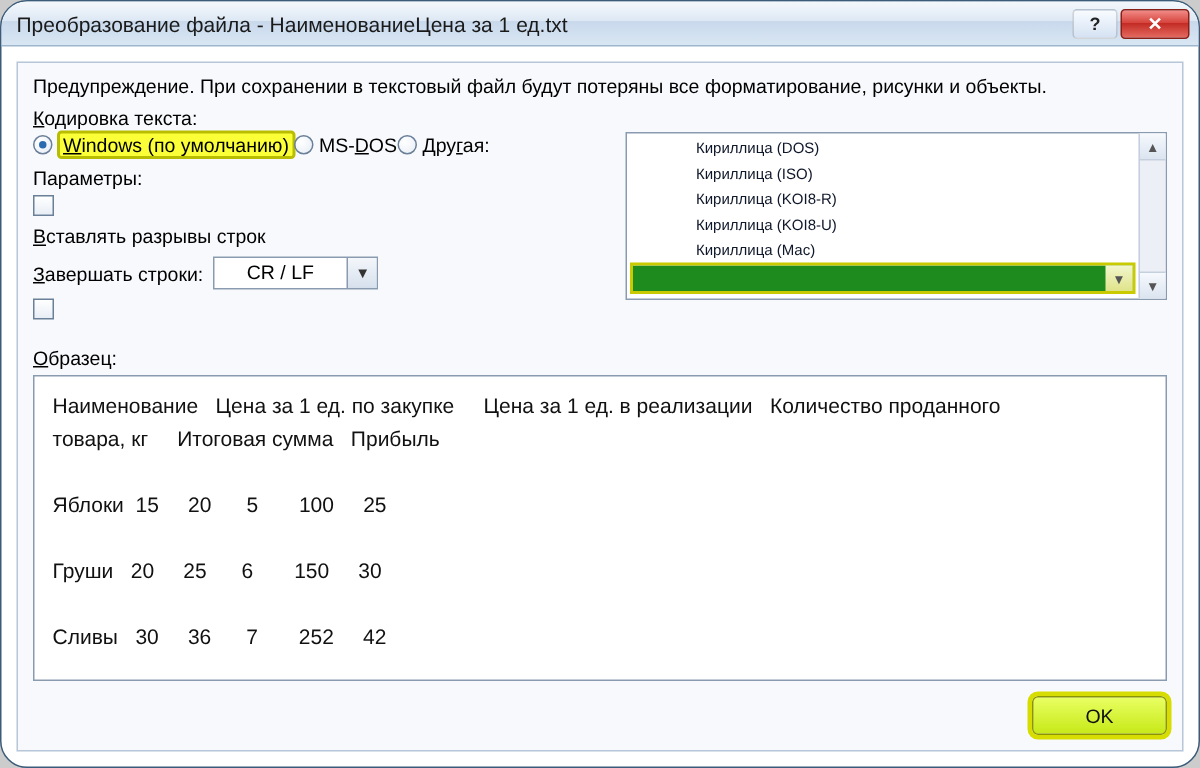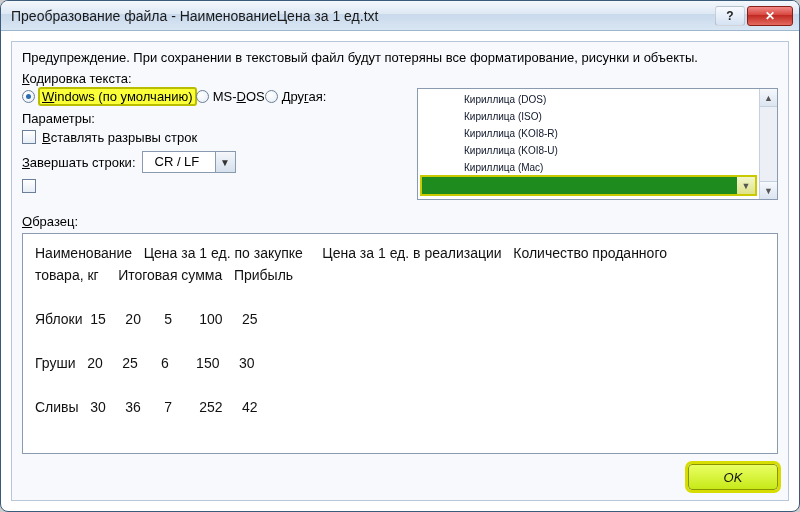--- a/index.html
+++ b/index.html
@@ -10,21 +10,21 @@
     background: #ccc;
     width: 800px;
     height: 512px;
     overflow: hidden;
   }
   .window {
     width: 800px;
     height: 512px;
     background: #fff;
     border: 1px solid #3b5b7a;
-    border-radius: 8px;
+    border-radius: 18px;
     overflow: hidden;
     display: flex;
     flex-direction: column;
   }
   .titlebar {
     height: 30px;
     background: linear-gradient(to bottom, #f4f8fc 0%, #dde8f4 45%, #c9d9ec 46%, #d9e6f3 100%);
     display: flex;
     align-items: center;
     padding: 0 6px 0 10px;
@@ -84,33 +84,33 @@
   }
   .hl {
     background: #faff38;
     outline: 2px solid #b9bd00;
     outline-offset: -1px;
     padding: 1px 3px;
     border-radius: 2px;
   }
   .left-col { flex: 0 0 395px; }
   .right-col { flex: 1; }
-  .cbx-item { display: flex; gap: 6px; margin: 4px 0; }
+  .cbx-item { display: flex; gap: 6px; margin: 4px 0; flex-direction: column; }
   .cbx {
     width: 14px; height: 14px; border: 1px solid #6a7f98;
     background: linear-gradient(to bottom,#fff,#e8eef6);
   }
   .line-end-row { display: flex; align-items: center; gap: 6px; margin: 6px 0; }
   .combo {
     display: flex; align-items: stretch;
     border: 1px solid #8a9bb0;
     height: 22px;
     background: #fff;
   }
-  .combo-val { padding: 2px 12px; min-width: 72px; font-size: 13px; }
+  .combo-val { padding: 2px 22px; min-width: 72px; font-size: 13px; }
   .combo-btn {
     width: 20px; background: linear-gradient(to bottom,#f4f7fb,#d6e0ed);
     border-left: 1px solid #8a9bb0;
     display: flex; align-items: center; justify-content: center;
     font-size: 10px; color: #333;
   }
   .listbox {
     border: 1px solid #8a9bb0;
     background: #fff;
     height: 112px;
@@ -160,21 +160,21 @@
   .footer {
     display: flex; justify-content: flex-end; gap: 12px;
     margin-top: 10px;
   }
   .btn {
     min-width: 90px; height: 26px;
     border-radius: 4px;
     border: 1px solid #8a9bb0;
     background: linear-gradient(to bottom,#fdfefe,#e7edf5);
     display: flex; align-items: center; justify-content: center;
-    font-size: 13px; color: #111; font-style: italic;
+    font-size: 13px; color: #111;
   }
   .btn.ok {
     background: linear-gradient(to bottom,#e9ff62,#c7e918);
     outline: 3px solid #d7dd00;
     border-color: #8a9500;
     font-weight: 500;
   }
   .u { text-decoration: underline; }
 </style>
 </head>

